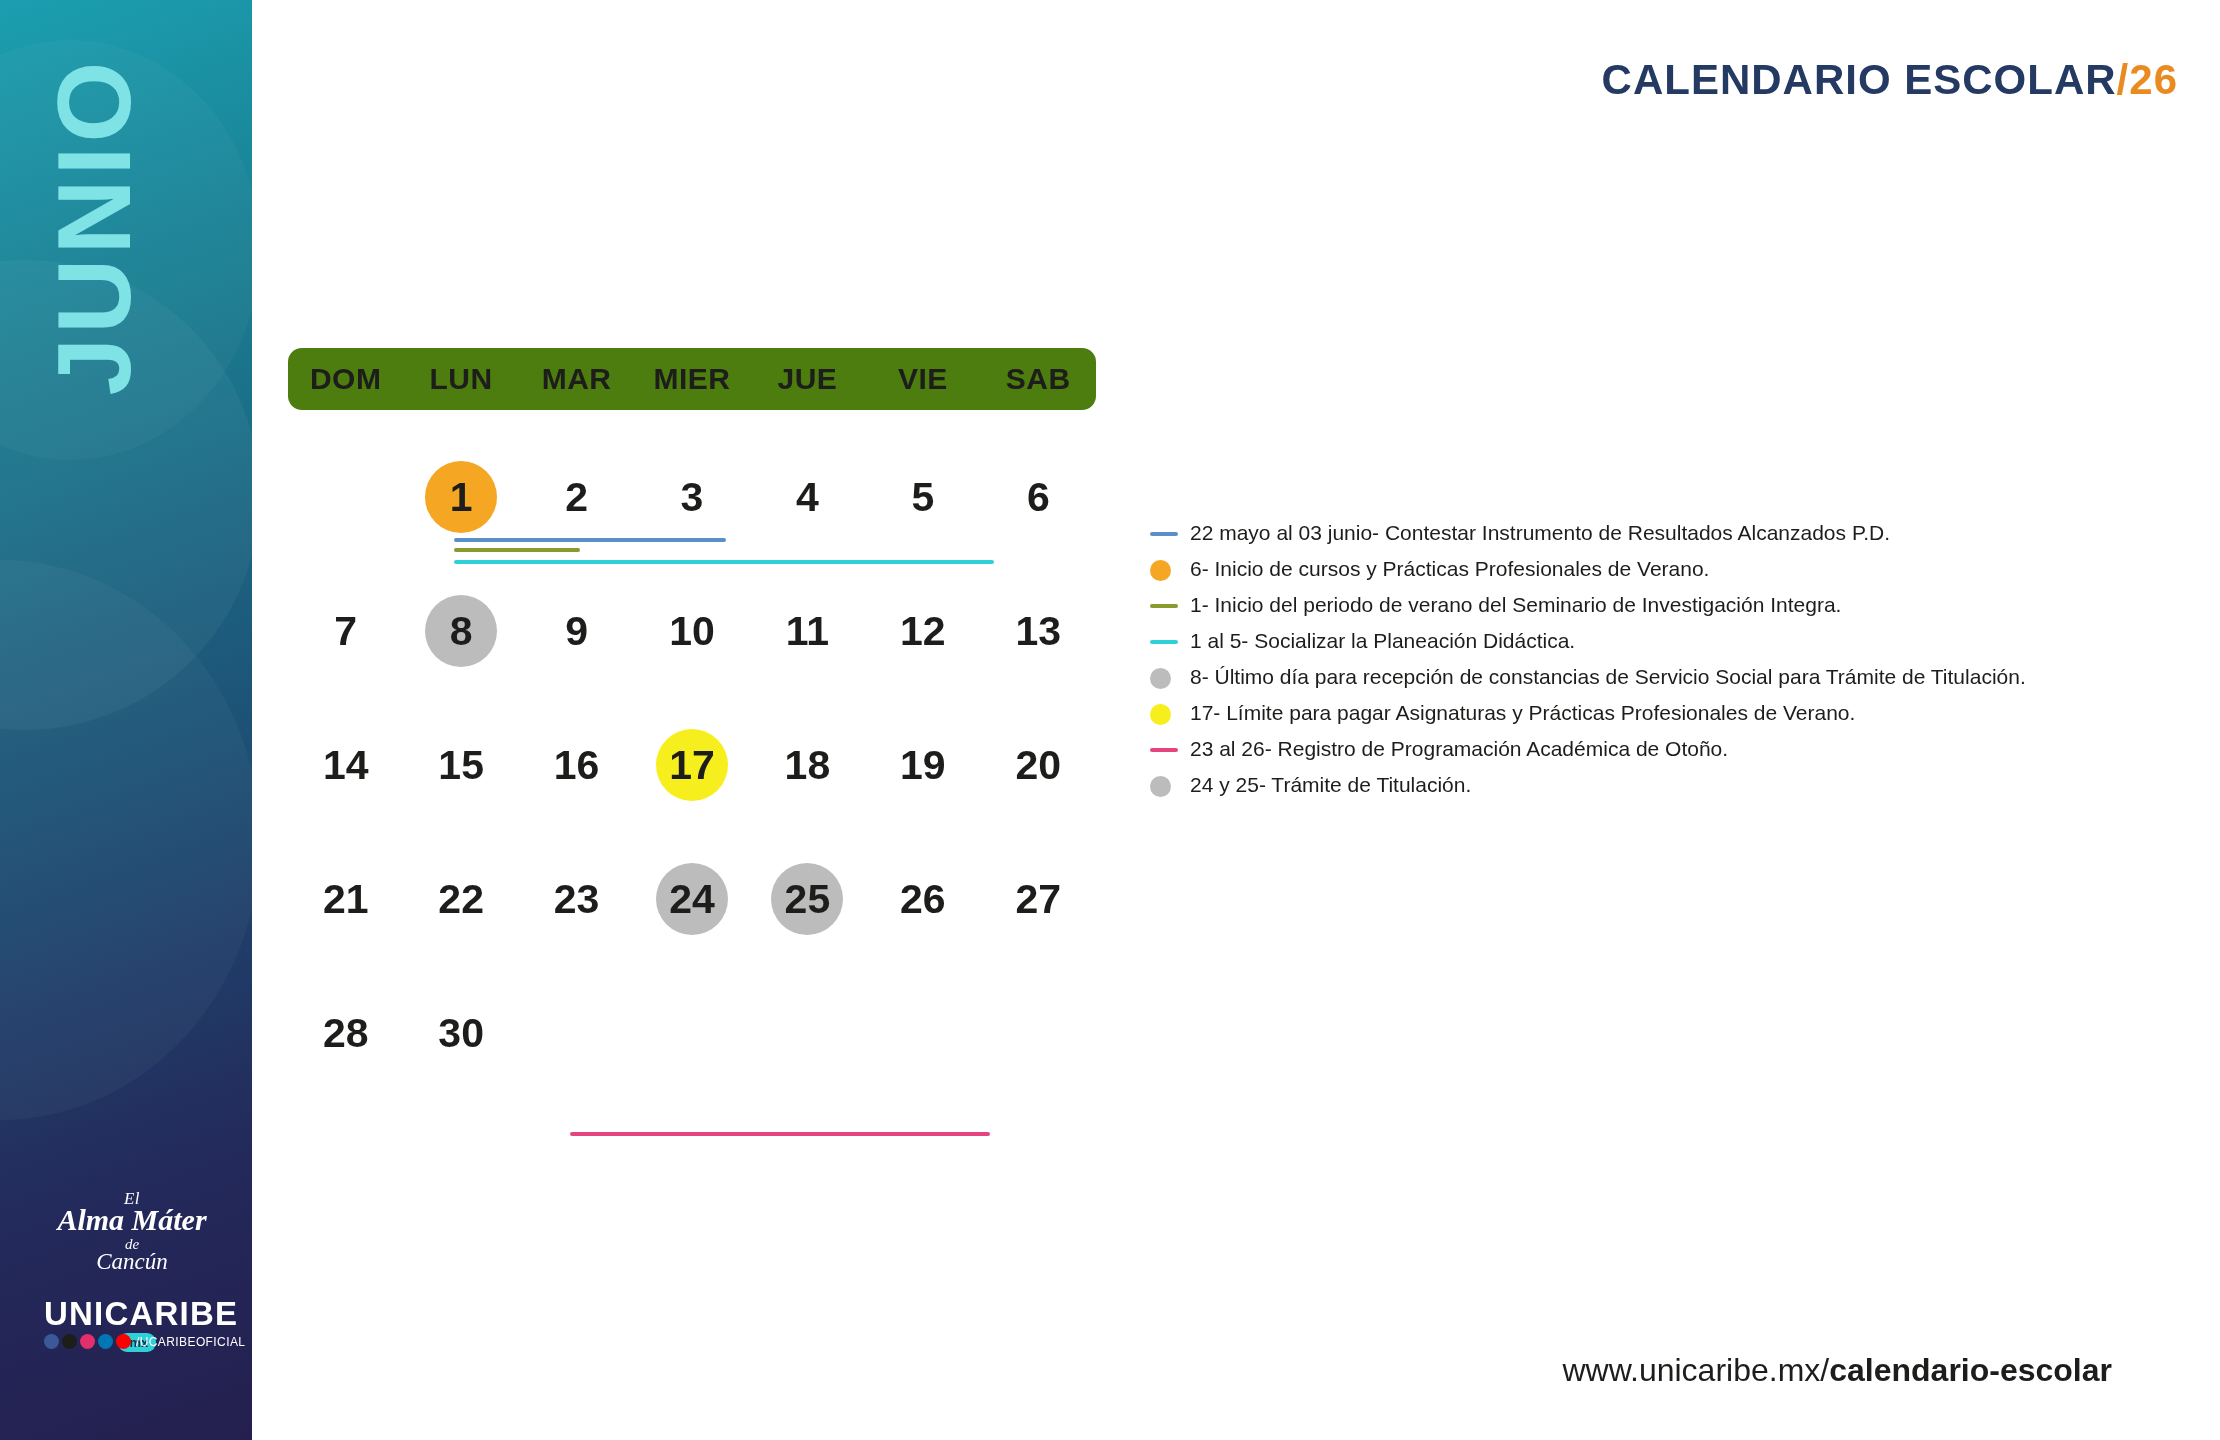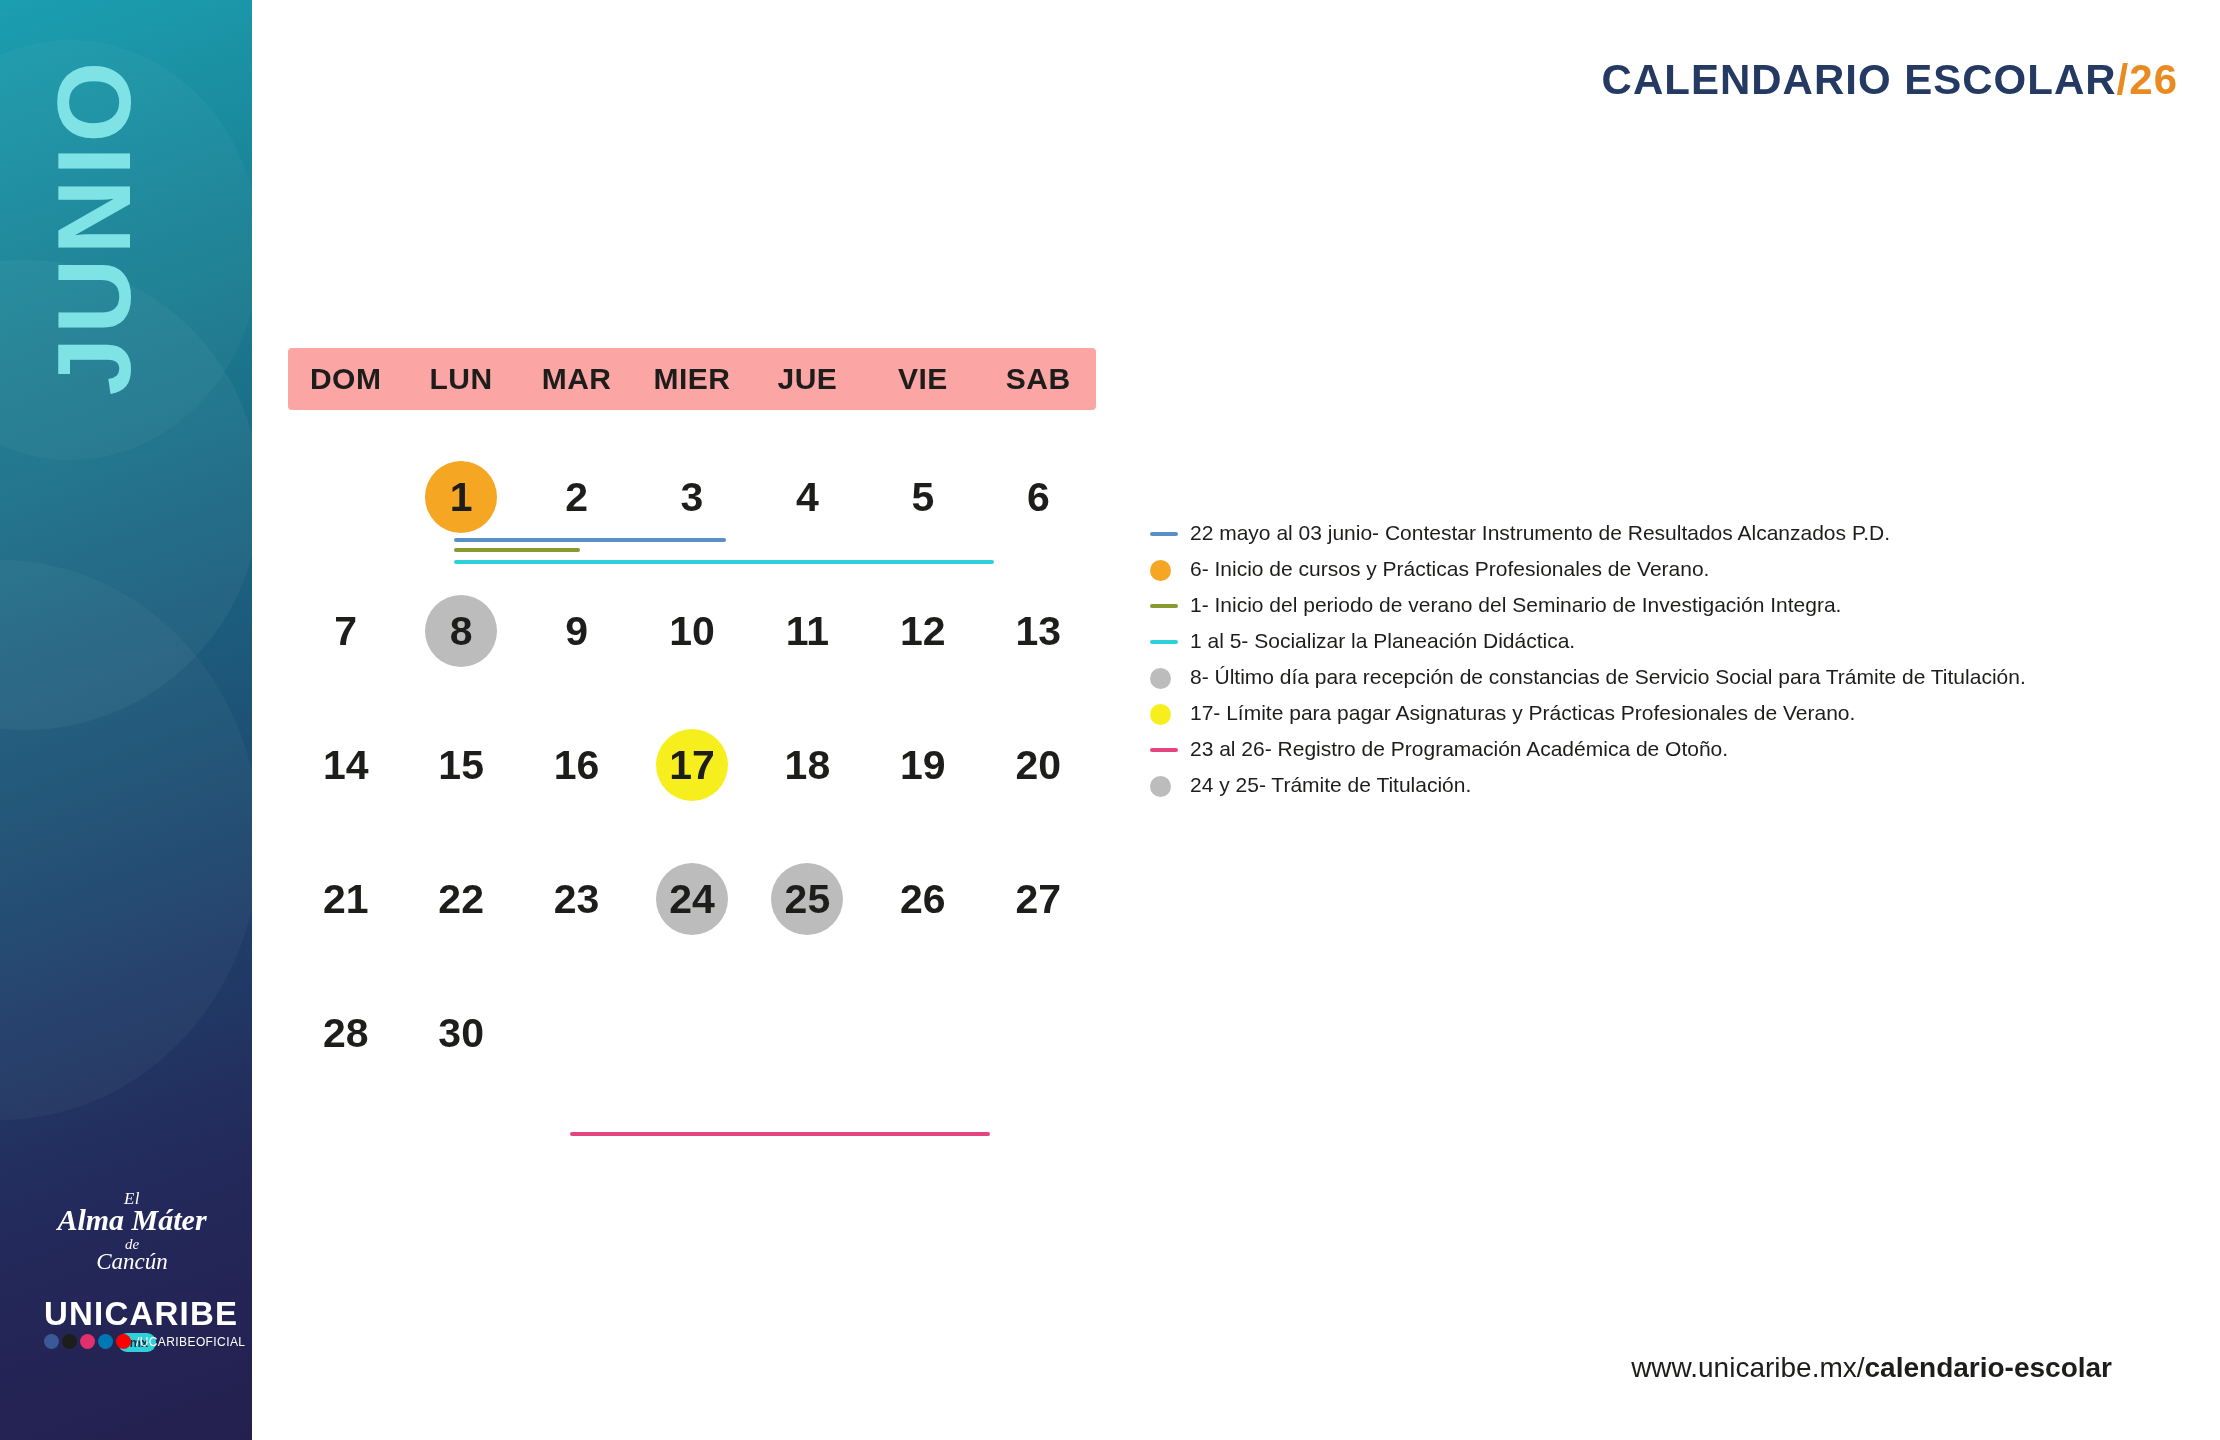--- a/index.html
+++ b/index.html
@@ -146,22 +146,22 @@
   .header-title .year { color: #e98b20; }
 
   
   .cal {
     position: absolute;
     left: 288px;
     top: 348px;
     width: 808px;
   }
   .weekday-bar {
-    background: #fca5a5;
-    border-radius: 4px;
+    background: #4d7c0f;
+    border-radius: 14px;
     height: 62px;
     display: grid;
     grid-template-columns: repeat(7, 1fr);
     align-items: center;
     width: 808px;
   }
   .weekday-bar div {
     text-align: center;
     font-size: 30px;
     font-weight: 600;
@@ -242,21 +242,21 @@
     font-size: 21px;
     color: #1d1d1b;
     white-space: nowrap;
   }
 
   
   .footer-url {
     position: absolute;
     right: 108px;
     top: 1352px;
-    font-size: 28px;
+    font-size: 32px;
     color: #1d1d1b;
   }
   .footer-url b { font-weight: 800; }
 </style>
 </head>
 <body>
 
 <div class="page">
 
   <div class="left-band">

